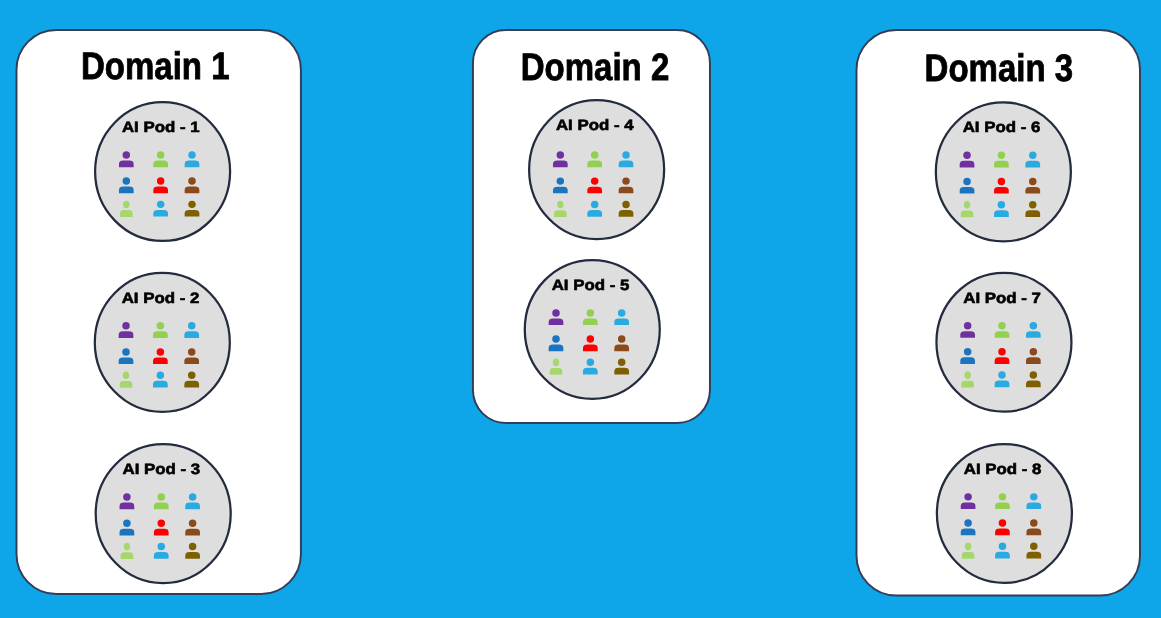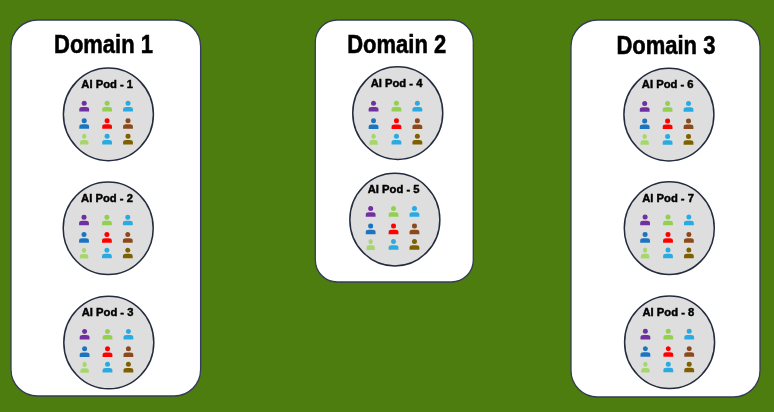--- a/index.html
+++ b/index.html
@@ -1,16 +1,16 @@
 <!DOCTYPE html>
 <html><head>
 <meta charset="utf-8">
 <style>
   html,body{margin:0;padding:0;background:#ffffff;}
-  #canvas{position:relative;width:774px;height:412px;background:#4d7c0f;overflow:hidden;}
+  #canvas{position:relative;width:774px;height:412px;background:#0ea5e9;overflow:hidden;}
   svg text{font-family:"Liberation Sans",sans-serif;}
 </style>
 </head>
 <body>
 <div id="canvas">
 <svg width="774" height="412" viewBox="0 0 774 412" xmlns="http://www.w3.org/2000/svg">
 <defs>
 <g id="p">
 <circle cx="10.5" cy="5.1" r="5.1"></circle>
 <path d="M0.5,21.7 L0.5,17.2 Q0.5,12.6 6.6,12.6 L14.4,12.6 Q20.5,12.6 20.5,17.2 L20.5,21.7 Z"></path>

